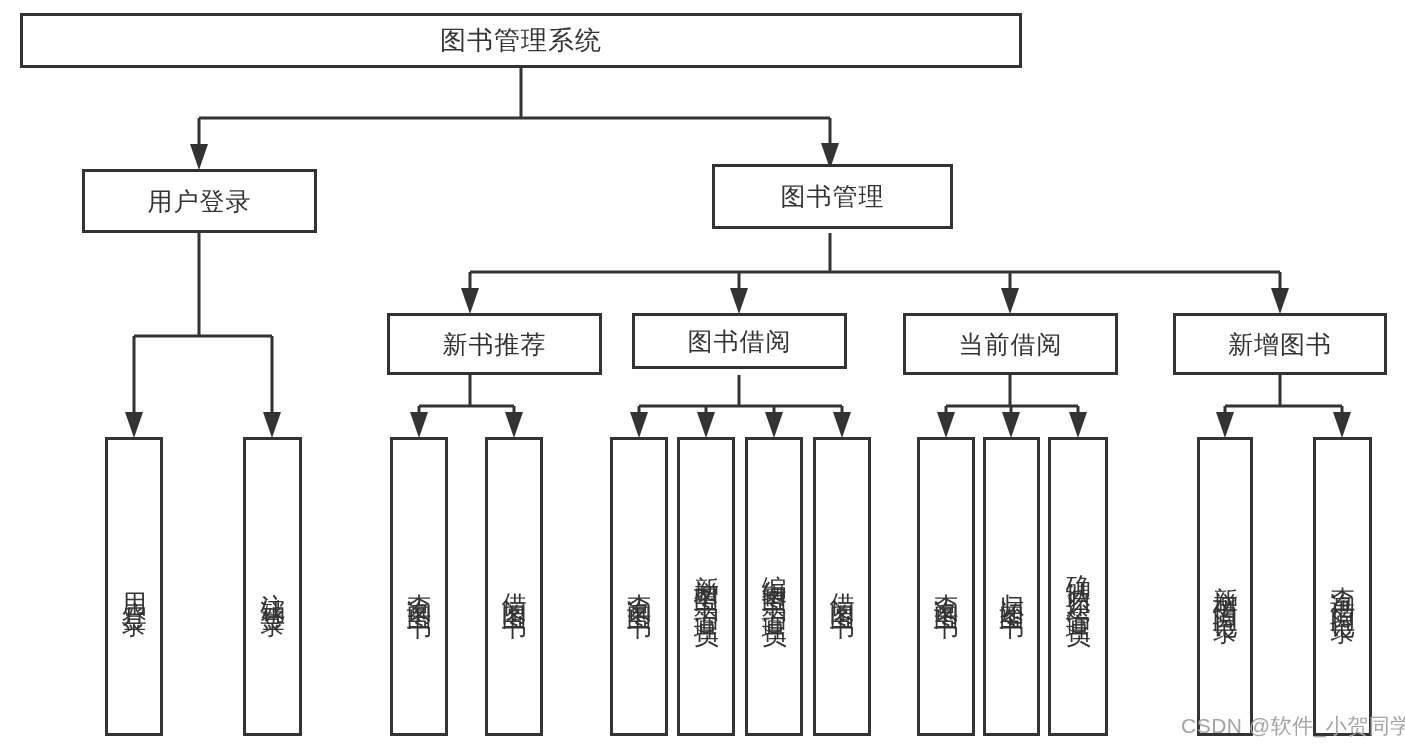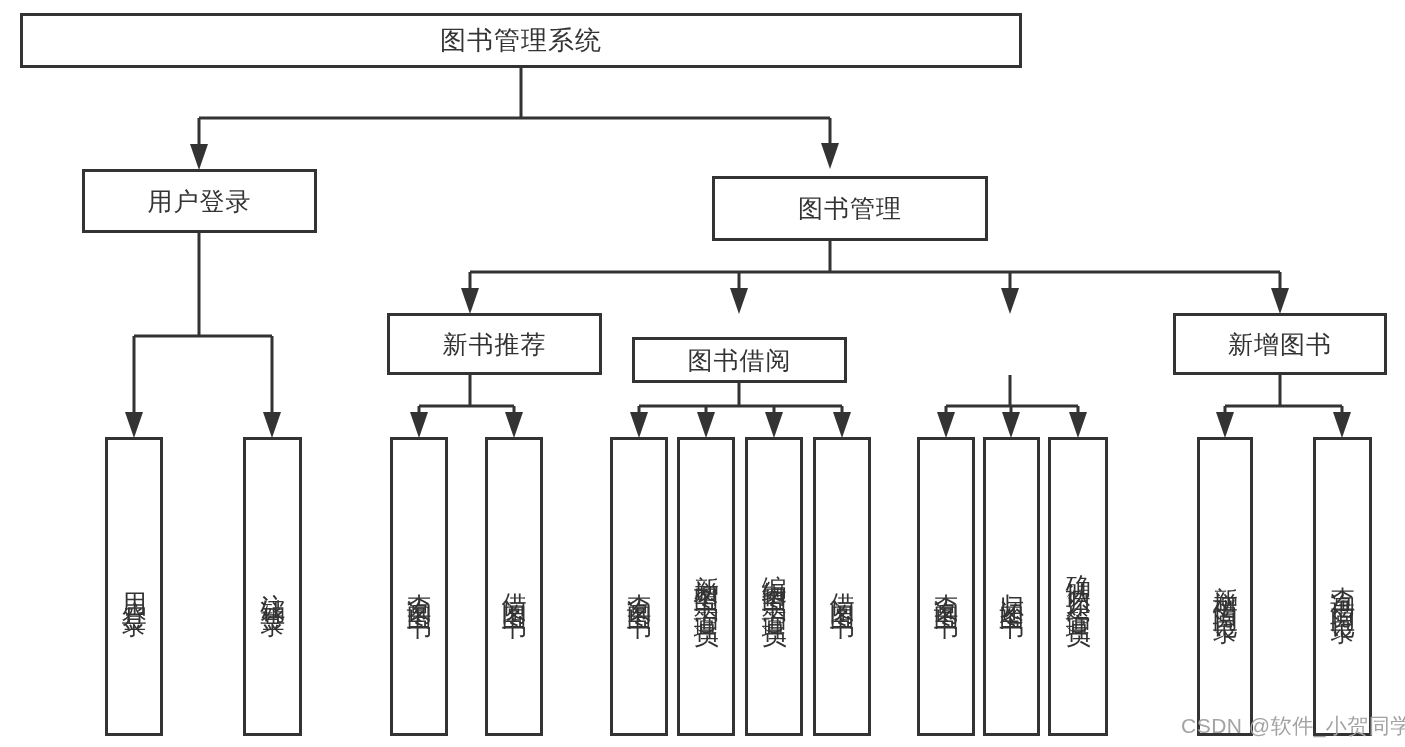--- a/index.html
+++ b/index.html
@@ -70,29 +70,32 @@
     </g>
   </svg>
 
   <div class="node hnode root" style="left:20px;top:13px;width:1002px;height:55px;">
     <span>图书管理系统</span>
   </div>
 
   <div class="node hnode" style="left:82px;top:169px;width:235px;height:64px;">
     <span>用户登录</span>
   </div>
-  <div class="node hnode" style="left:712px;top:176px;width:276px;height:65px;">
+  <div class="node hnode" style="left:712px;top:164px;width:241px;height:65px;">
     <span>图书管理</span>
   </div>
 
   <div class="node hnode" style="left:363px;top:313px;width:215px;height:62px;margin-left:24px;">
     <span>新书推荐</span>
   </div>
-  <div class="node hnode" style="left:632px;top:313px;width:215px;height:46px;margin-top:24px;">
+  <div class="node hnode" style="left:632px;top:313px;width:215px;height:56px;">
     <span>图书借阅</span>
+  </div>
+  <div class="node hnode" style="left:903px;top:313px;width:215px;height:62px;">
+    <span>当前借阅</span>
   </div>
   <div class="node hnode" style="left:1173px;top:313px;width:214px;height:62px;">
     <span>新增图书</span>
   </div>
 
   <div class="node vnode" style="left:105px;top:437px;width:58px;height:299px;">
     <span>用户登录</span>
   </div>
   <div class="node vnode" style="left:243px;top:437px;width:59px;height:299px;">
     <span>注销登录</span>

